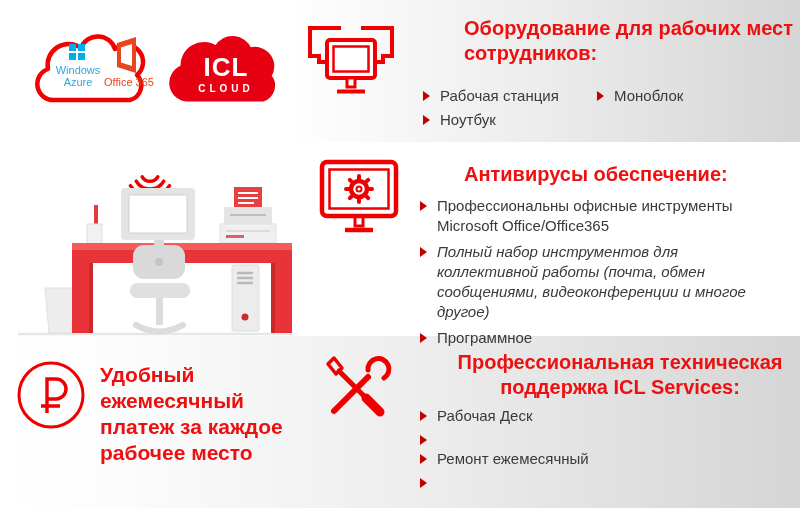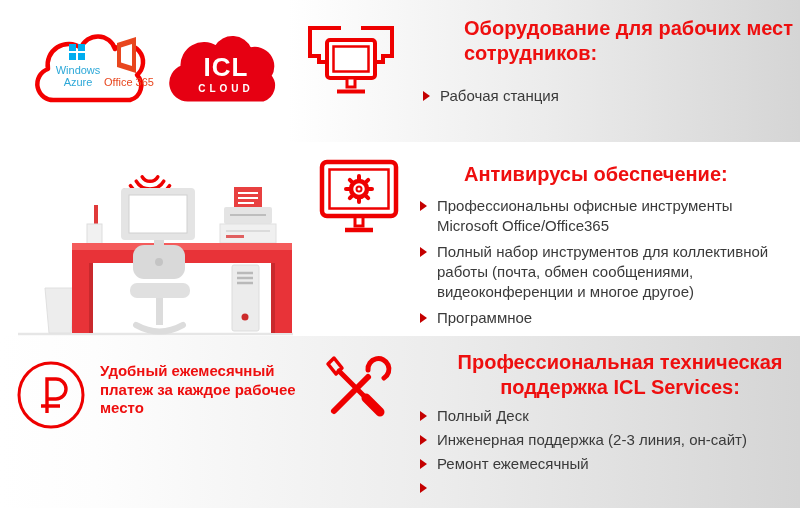--- a/index.html
+++ b/index.html
@@ -9,21 +9,21 @@
   .band-top{top:0;height:142px;background:linear-gradient(90deg,#ffffff 0%,#ffffff 36%,#ececec 68%,#d5d5d5 100%);}
   .band-mid{top:142px;height:194px;background:#ffffff;}
   .band-bottom{top:336px;height:172px;background:linear-gradient(90deg,#ffffff 0%,#fdfdfd 12%,#ececec 55%,#d5d5d5 100%);}
   .abs{position:absolute;z-index:2;}
   .sec-title{color:#ee0f0f;font-weight:bold;font-size:20px;line-height:1.25;margin-left:44px;}
   .body-li{display:flex;align-items:flex-start;color:#3a3a3a;font-size:15px;line-height:1.33;}
   .tri{flex:0 0 auto;width:0;height:0;border-left:7px solid #c40000;border-top:5px solid transparent;
        border-bottom:5px solid transparent;margin:5px 10px 0 0;}
   .gap3{margin-bottom:4px;}
   .gap6{margin-bottom:6px;}
-  .payment-text{color:#ee0f0f;font-weight:bold;font-size:15px;line-height:1.24;}
+  .payment-text{color:#ee0f0f;font-weight:bold;font-size:21px;line-height:1.24;}
   .two-col{display:flex;}
   svg text{font-family:"Liberation Sans","DejaVu Sans",sans-serif;}
 </style>
 </head>
 <body>
 
 <div class="stage">
 
   <div class="band band-top"></div>
   <div class="band band-mid"></div>
@@ -63,22 +63,30 @@
     </g>
   </svg>
 
   <div class="abs sec-title" style="left:420px;top:16px;width:345px;">Оборудование для рабочих мест сотрудников:</div>
   <div class="abs two-col" style="left:423px;top:86px;width:360px;">
     <div style="width:174px;">
       <div class="body-li gap3">
         <span class="tri"></span>
         <span>Рабочая станция</span>
       </div>
+      <div class="body-li">
+        <span class="tri"></span>
+        <span>Ноутбук</span>
+      </div>
     </div>
     <div>
+      <div class="body-li gap3">
+        <span class="tri"></span>
+        <span>Моноблок</span>
+      </div>
     </div>
   </div>
 
   <svg class="abs" style="left:8px;top:145px;" width="292" height="192" viewBox="0 0 292 192">
     <g fill="none" stroke="#ee0000" stroke-width="3.5" stroke-linecap="round">
       <path d="M134.2 31.8 A9 9 0 0 0 149.8 31.8"></path>
       <path d="M128.2 36.2 A16 16 0 0 0 155.8 36.2"></path>
       <path d="M122.4 40.7 A23 23 0 0 0 161.6 40.7"></path>
       <path d="M116.5 45.2 A30 30 0 0 0 167.5 45.2"></path>
     </g>
@@ -152,21 +160,21 @@
   </svg>
 
   <div class="abs sec-title" style="left:420px;top:162px;">Антивирусы обеспечение:</div>
   <div class="abs" style="left:420px;top:196px;width:350px;">
     <div class="body-li gap6">
       <span class="tri"></span>
       <span style="width:336px;">Профессиональны офисные инструменты Microsoft Office/Office365</span>
     </div>
     <div class="body-li gap6">
       <span class="tri"></span>
-      <span style="width:336px;">Полный набор инструментов для коллективной работы (почта, обмен сообщениями, видеоконференции и многое другое)</span>
+      <span style="width:336px;font-style:italic;">Полный набор инструментов для коллективной работы (почта, обмен сообщениями, видеоконференции и многое другое)</span>
     </div>
     <div class="body-li">
       <span class="tri"></span>
       <span style="width:336px;">Программное</span>
     </div>
   </div>
 
   <svg class="abs" style="left:14px;top:358px;" width="74" height="74" viewBox="0 0 74 74">
     <circle cx="37" cy="37" r="32" fill="none" stroke="#ee0000" stroke-width="3"></circle>
     <path d="M33 55 V21 H42 a10 10 0 0 1 0 20 H33 M27 48 H46" fill="none" stroke="#ee0000" stroke-width="3.4"></path>
@@ -185,25 +193,24 @@
         <path d="M50 20 A10.5 10.5 0 1 1 66 28" stroke-width="5"></path>
         <line x1="50" y1="27" x2="16" y2="61" stroke-width="6"></line>
       </g>
     </g>
   </svg>
 
   <div class="abs sec-title" style="left:396px;top:350px;width:360px;text-align:center;">Профессиональная техническая поддержка ICL Services:</div>
   <div class="abs" style="left:420px;top:406px;width:370px;">
     <div class="body-li gap3">
       <span class="tri"></span>
-      <span>Полный Деск</span>
+      <span>Рабочая Деск</span>
     </div>
     <div class="body-li gap3">
       <span class="tri"></span>
-      <span>Инженерная поддержка (2-3 линия, он-сайт)</span>
     </div>
     <div class="body-li gap3">
       <span class="tri"></span>
       <span>Ремонт ежемесячный</span>
     </div>
     <div class="body-li">
       <span class="tri"></span>
     </div>
   </div>
 

